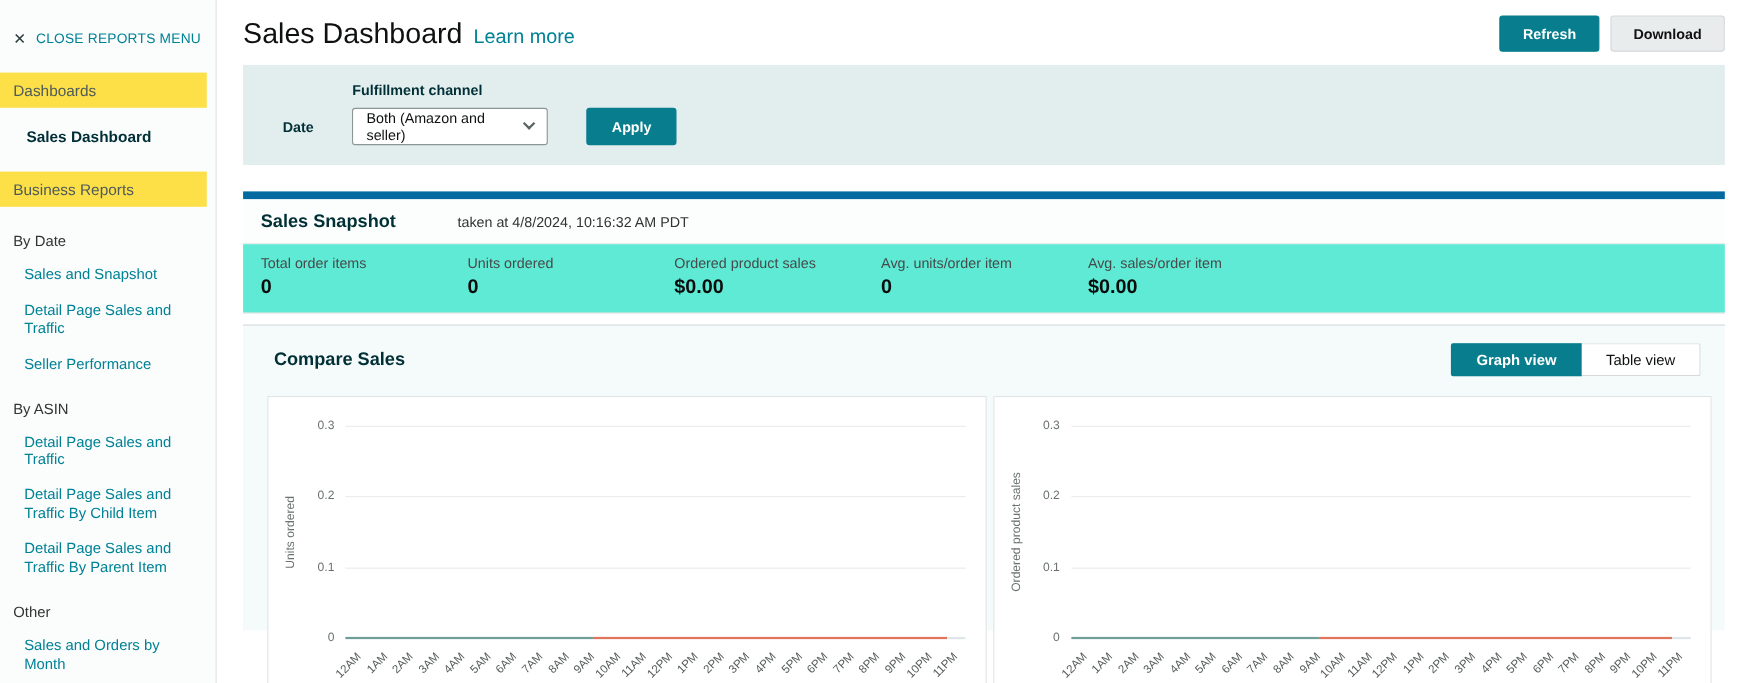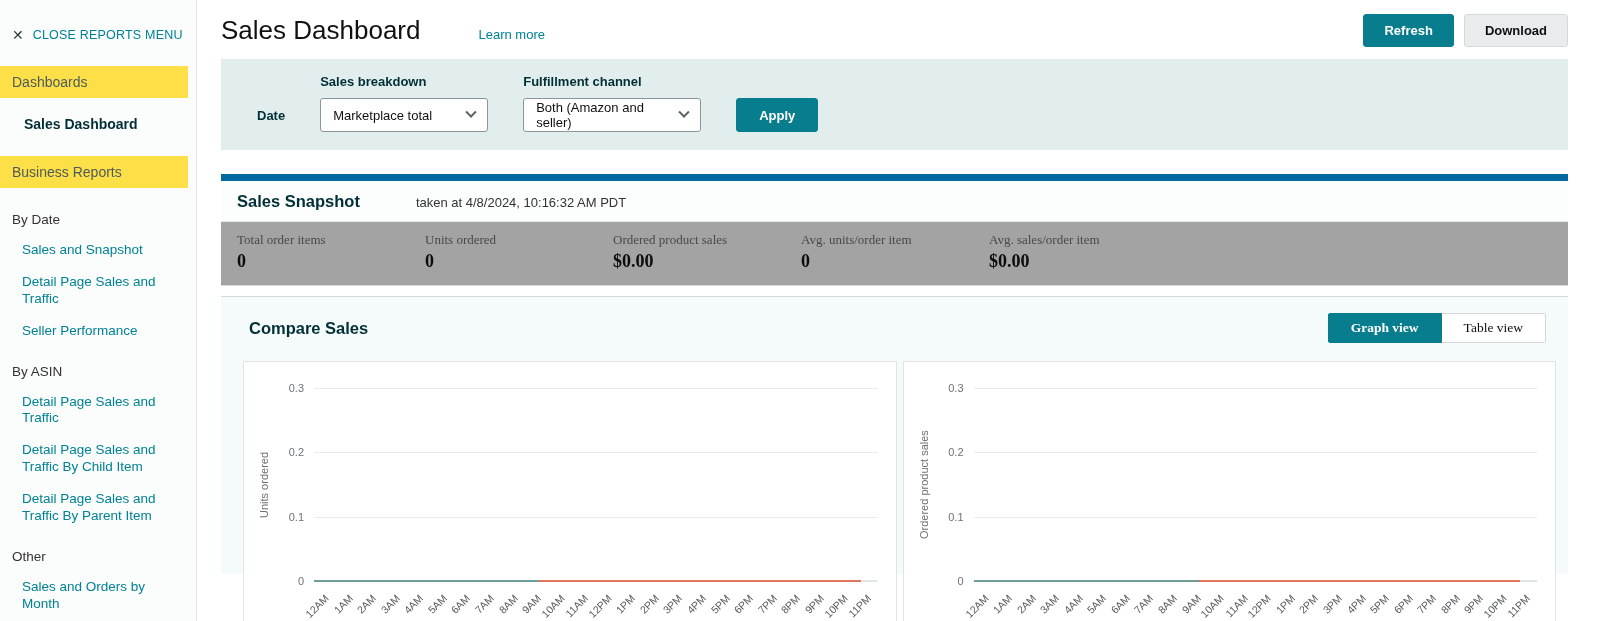--- a/index.html
+++ b/index.html
@@ -16,51 +16,51 @@
   .active-item { margin:18px 0 0 24px; font-weight:bold; font-size:14px; color:#002e36; cursor:pointer; }
   .subhead { margin:24px 0 0 12px; font-size:13.5px; color:#333; }
   ul.side-links { list-style:none; margin:2px 0 0 22px; width:142px; }
   ul.side-links li { margin-top:15px; color:var(--link); font-size:13.5px; line-height:1.25; cursor:pointer; }
 
   
   main { flex:1; padding:0 32px 0 24px; }
   .top-row { display:flex; align-items:center; justify-content:space-between; margin-top:14px; }
   .title-wrap { display:flex; align-items:baseline; gap:10px; }
   .page-title { font-size:26px; font-weight:400; color:#0f1111; }
-  .learn-more { color:var(--link); font-size:13px; text-decoration:none; cursor:pointer;margin-left:48px; }
+  .learn-more { color:var(--link); font-size:18px; text-decoration:none; cursor:pointer; }
   .top-buttons { display:flex; gap:10px; }
   .btn { font-size:13px; font-weight:bold; border-radius:3px; height:33px; padding:0 20px; cursor:pointer; border:1px solid transparent; font-family:"Liberation Sans",sans-serif; }
   .btn-primary { background:var(--accent); color:#fff; border-color:var(--accent); }
   .btn-secondary { background:#e9ecec; color:#0f1111; border-color:#d5d9d9; }
 
   
   .filter-bar { margin-top:12px; background:var(--filter-bg); padding:15px 36px 18px; }
   .filter-row { display:flex; align-items:flex-end; gap:35px; }
   .field label { display:block; font-size:13px; font-weight:bold; color:#002f36; margin-bottom:9px; }
   .select { background:#fff; border:1px solid #8d9696; border-radius:3px; height:34px; display:flex; align-items:center; justify-content:space-between; padding:0 12px; font-size:13px; color:#0f1111; cursor:pointer; }
   .chev { width:8px; height:8px; border-right:2px solid #5a6363; border-bottom:2px solid #5a6363; transform:rotate(45deg) translate(-2px,-2px); }
   .w-date { width:318px; } .w-breakdown { width:168px; } .w-channel { width:178px; }
   .apply-btn { height:34px; padding:0 22px; }
 
   
   .snapshot { margin-top:24px; border-top:7px solid #0369a1; border-bottom:1px solid #d5d9d9; background:#fcfdfd; }
   .snap-head { display:flex; align-items:baseline; padding:11px 16px 10px; border-bottom:1px solid #e6e9e9; }
   .snap-title { font-size:16.5px; font-weight:bold; color:#002f36; }
   .snap-taken { font-size:13px; color:#333; margin-left:56px; }
-  .stats-row { display:flex; padding:10px 16px 13px; background:#a3a3a3;font-family:Liberation Serif, serif; }
+  .stats-row { display:flex; padding:10px 16px 13px; background:#5eead4; }
   .stat { width:188px; }
   .stat-label { font-size:13px; color:#464a4a; }
   .stat-value { font-size:18px; font-weight:bold; color:#0c0c0c; margin-top:3px; }
 
   
   .compare { margin-top:10px; border-top:1px solid #d5d9d9; background:var(--section-bg); padding:16px 12px 0 22px; height:278px; }
   .compare-head { display:flex; align-items:center; justify-content:space-between; padding-right:10px; }
   .compare-title { font-size:16.5px; font-weight:bold; color:#002f36; margin-left:6px; }
   .view-toggle { display:flex; }
-  .seg { font-size:13.5px; height:30px; padding:0 22px; cursor:pointer; background:#fff; color:#0f1111; border:1px solid #d5d9d9; font-family:Liberation Serif, serif; }
+  .seg { font-size:13.5px; height:30px; padding:0 22px; cursor:pointer; background:#fff; color:#0f1111; border:1px solid #d5d9d9; font-family:Liberation Sans, sans-serif; }
   .seg.active { background:var(--accent); color:#fff; font-weight:bold; border-color:var(--accent); border-radius:2px 0 0 2px; }
   .seg:last-child { border-left:none; border-radius:0 2px 2px 0; }
 
   .charts-row { display:flex; gap:6px; margin-top:18px; }
   .chart-card { flex:1; background:#fff; border:1px solid #e0e4e4; height:330px; padding:26px 18px 0 14px; }
   .chart-inner { display:flex; }
   .ylab { writing-mode:vertical-rl; transform:rotate(180deg); font-size:11px; color:#6b7171; display:flex; align-items:center; justify-content:center; margin-right:4px; }
   .plot-wrap { flex:1; padding-left:40px; }
   .plot { position:relative; height:193px; }
   .gridrow { position:absolute; left:0; right:0; height:0; }
@@ -123,27 +123,20 @@
         <button class="btn btn-secondary">Download</button>
       </div>
     </div>
 
     <div class="filter-bar">
       <div class="filter-row">
         <div class="field">
           <label>Date</label>
         </div>
         <div class="field">
-          <label>Sales breakdown</label>
-          <div class="select w-breakdown">
-            <span>Marketplace total</span>
-            <span class="chev"></span>
-          </div>
-        </div>
-        <div class="field">
           <label>Fulfillment channel</label>
           <div class="select w-channel">
             <span>Both (Amazon and seller)</span>
             <span class="chev"></span>
           </div>
         </div>
         <button class="btn btn-primary apply-btn">Apply</button>
       </div>
     </div>
 

